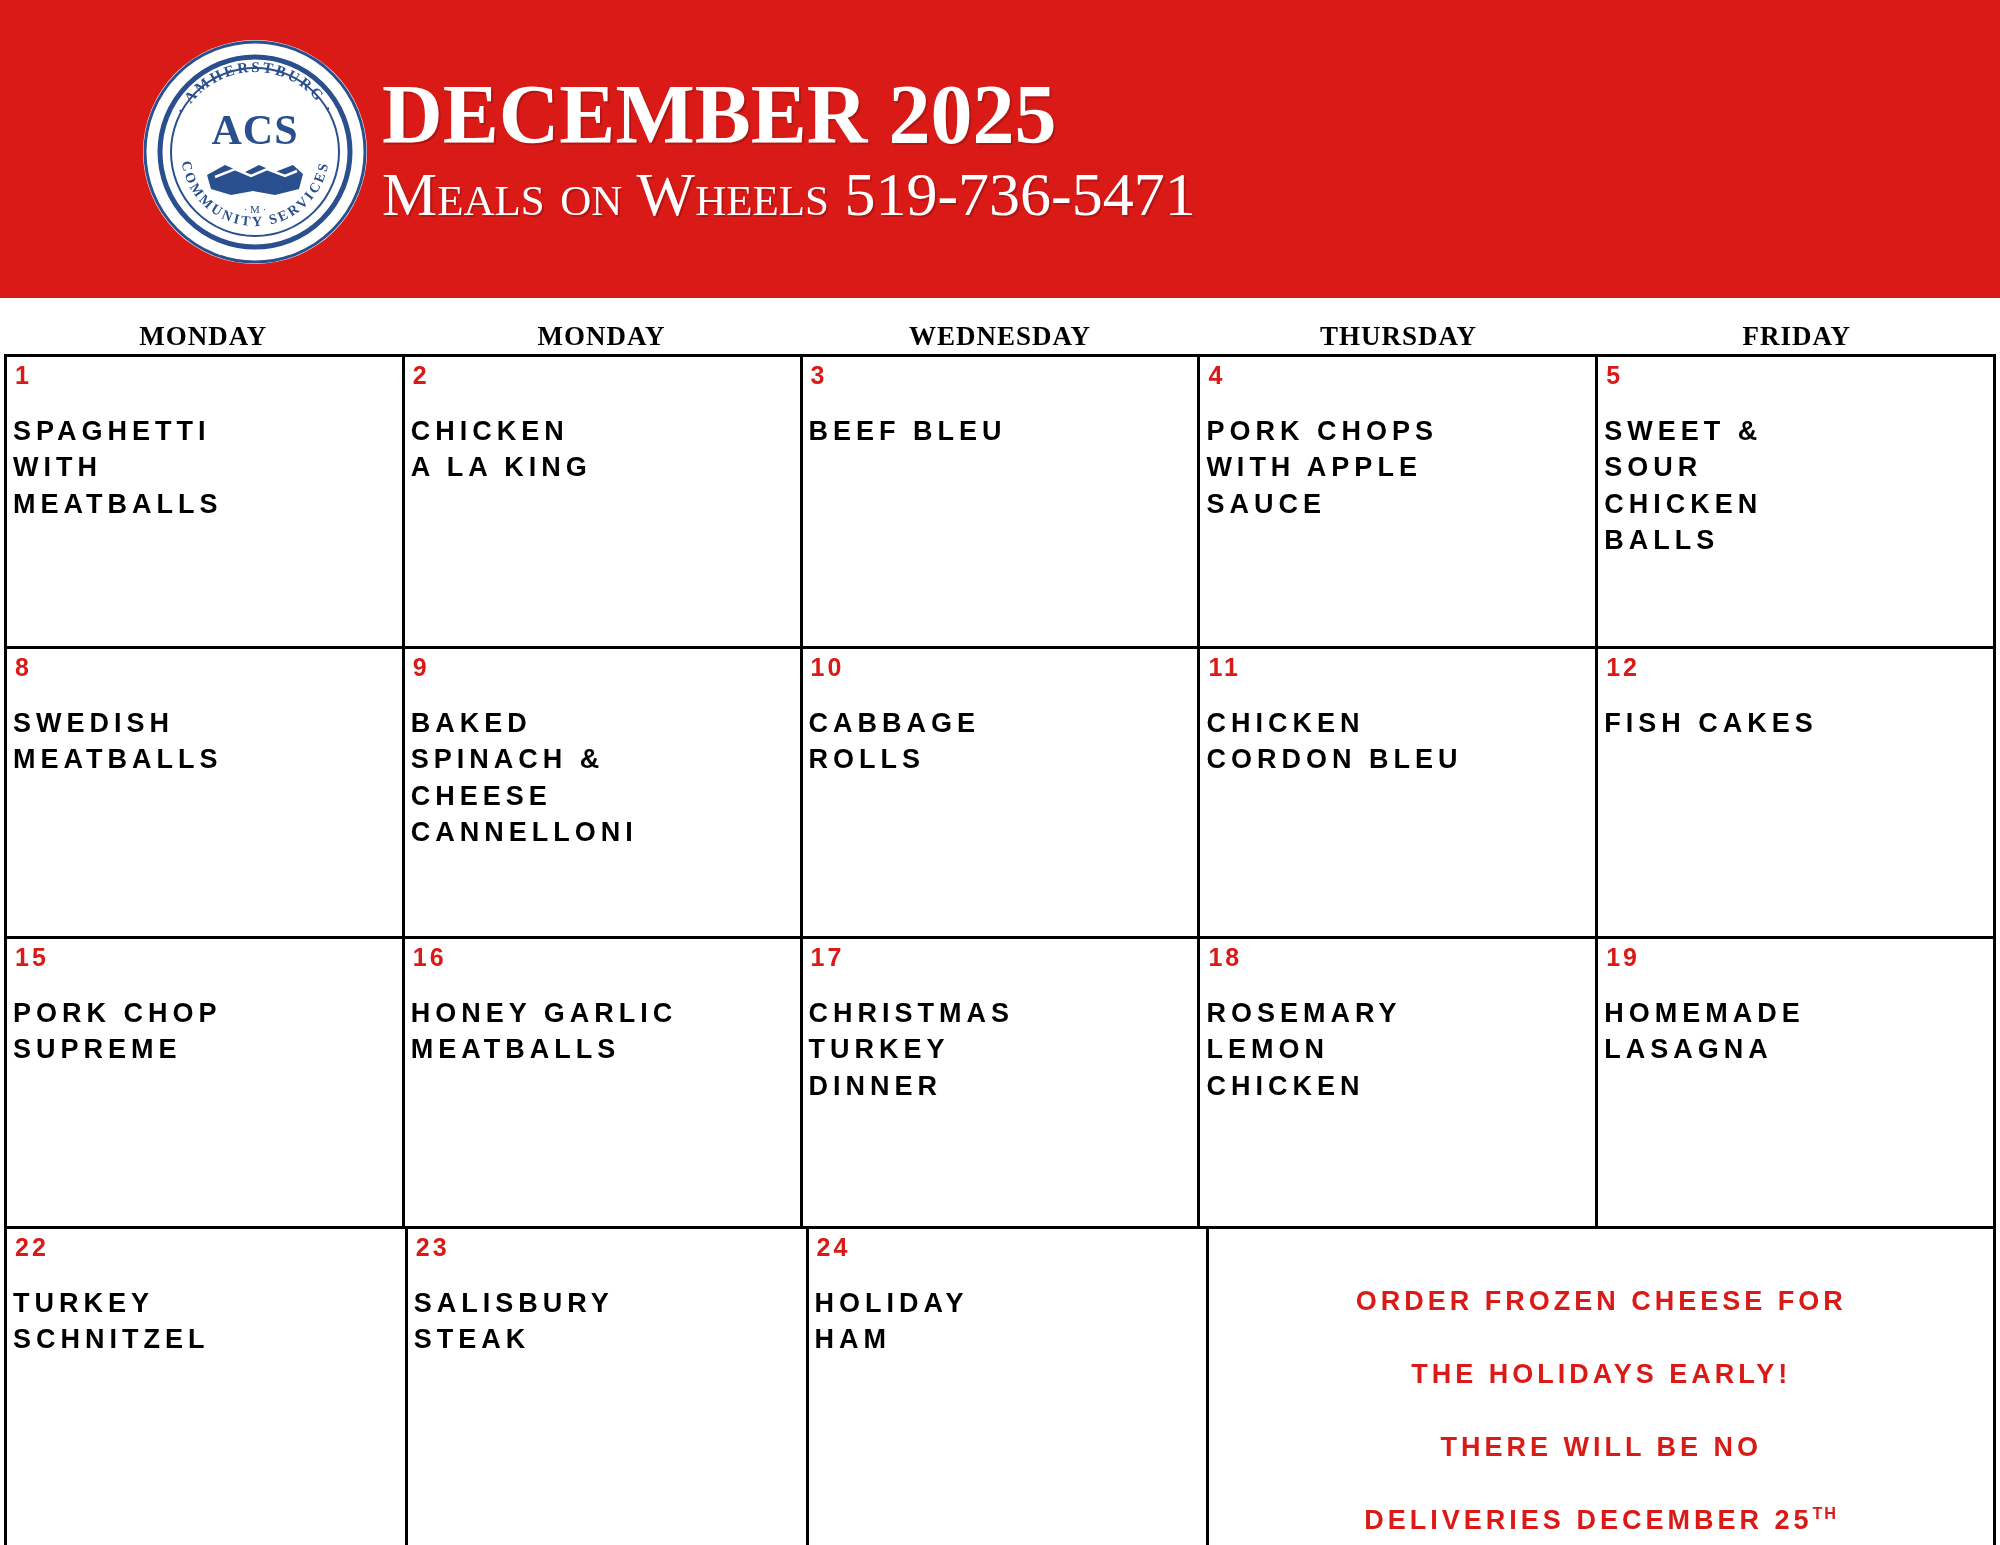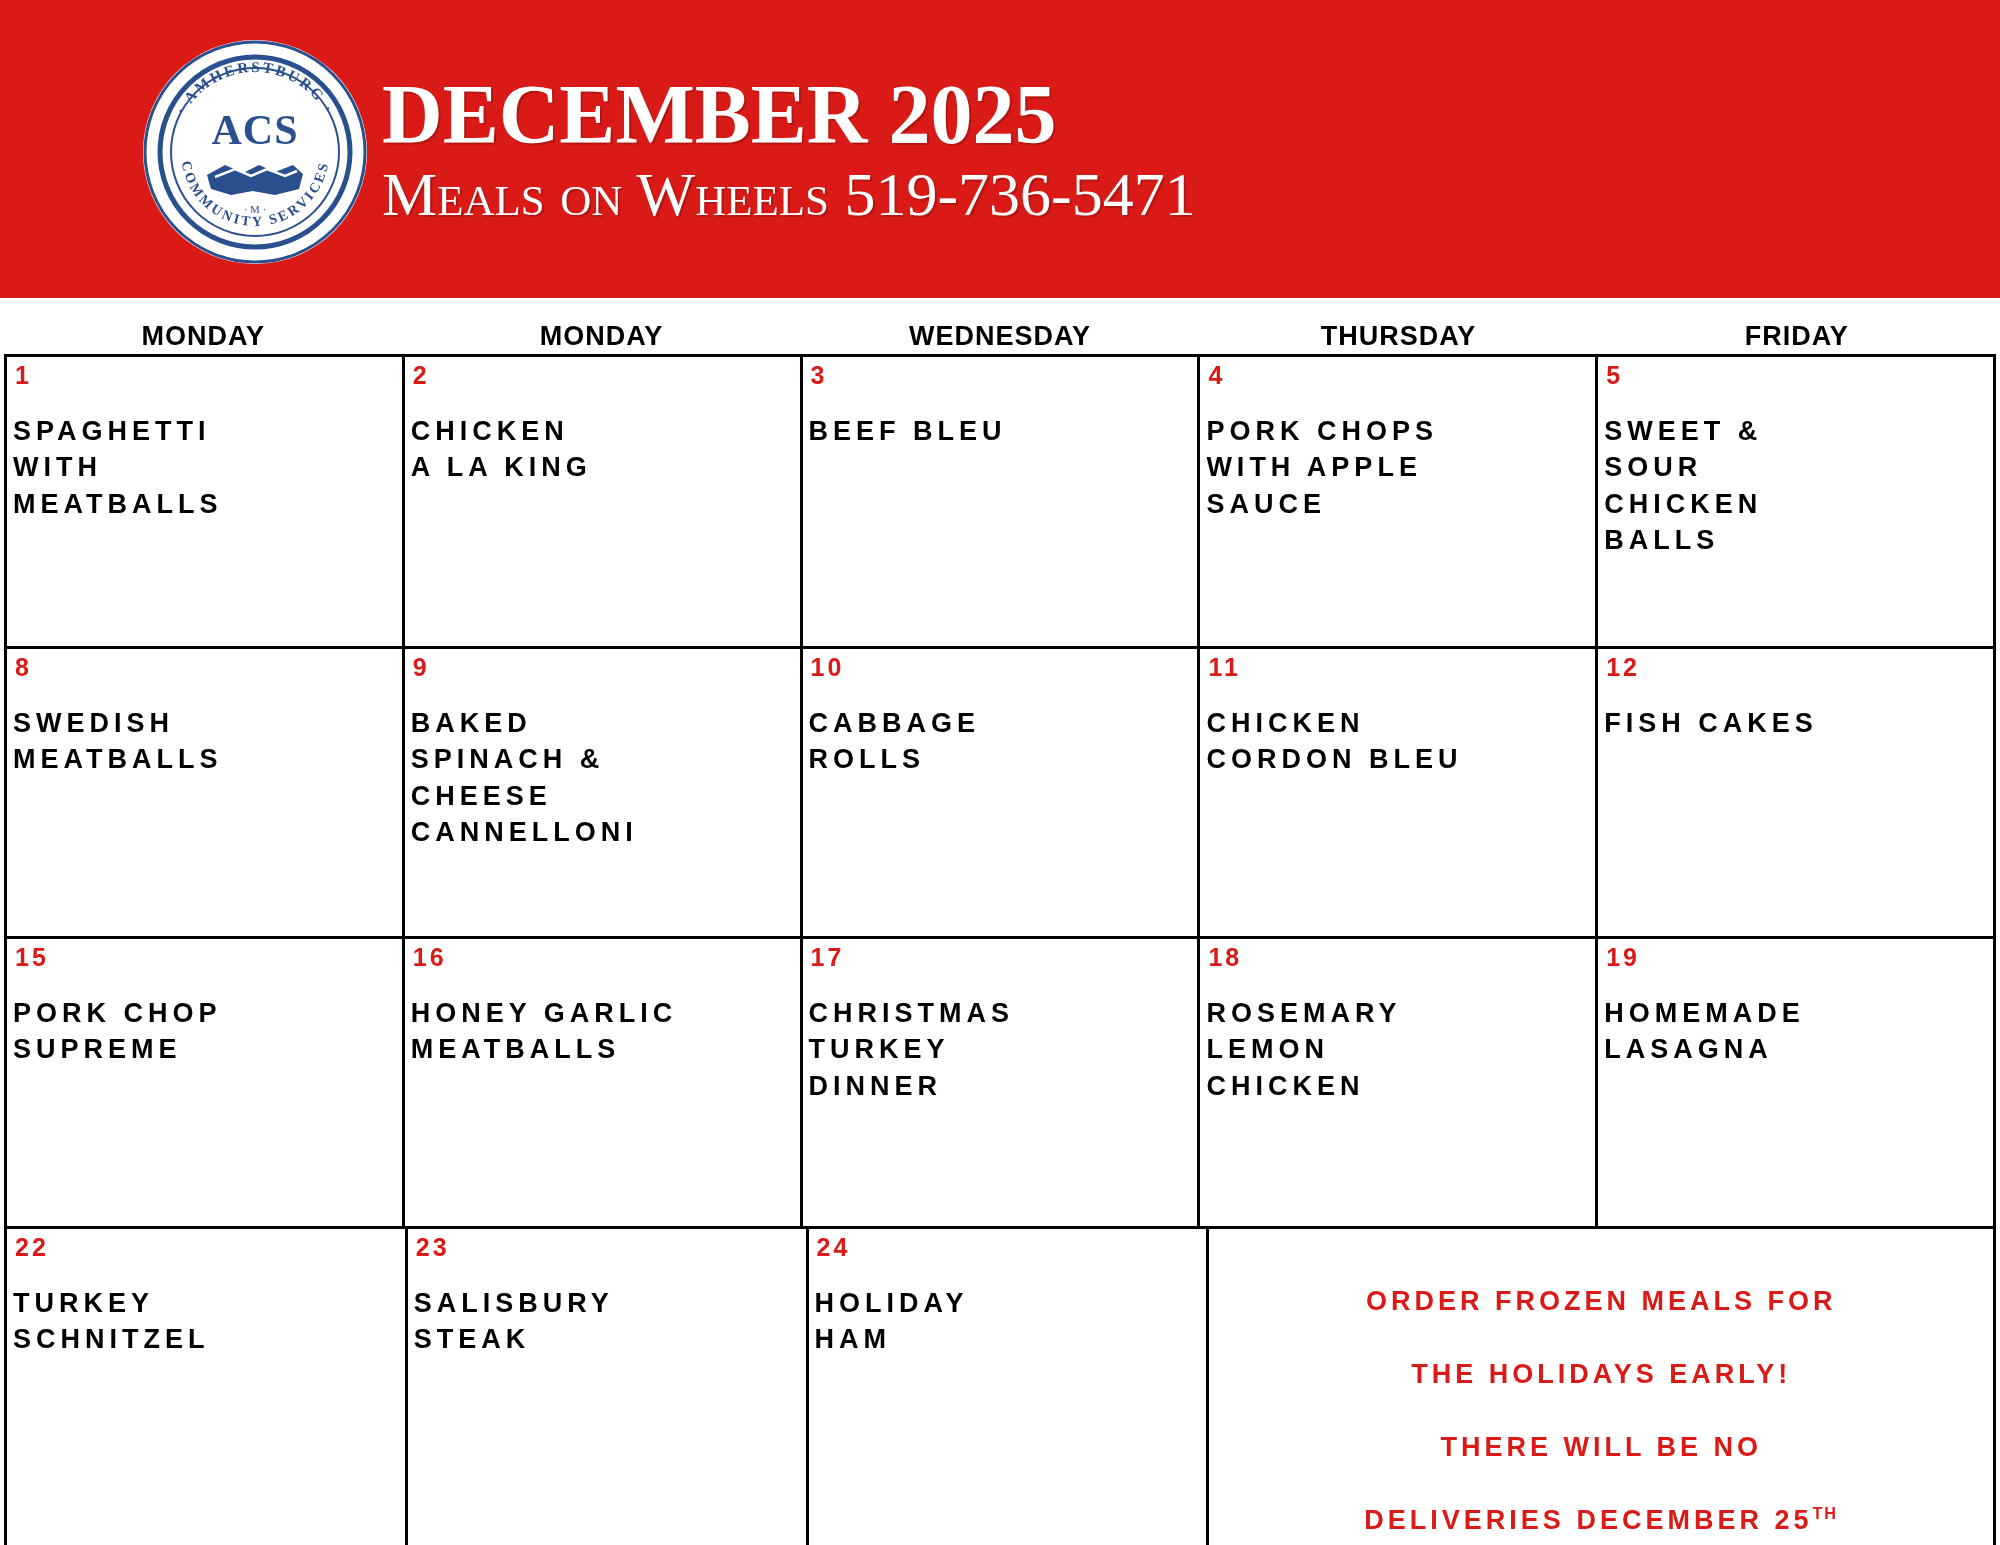--- a/index.html
+++ b/index.html
@@ -59,21 +59,21 @@
     display: flex;
     width: 1992px;
     margin: 0 auto;
     box-sizing: border-box;
     height: 56px;
     align-items: center;
   }
   .dow {
     flex: 1 1 0;
     text-align: center;
-    font-family: Liberation Sans, sans-serif;
+    font-family: Liberation Serif, serif;
     font-size: 27px;
     font-weight: bold;
     letter-spacing: 1px;
     color: #000;
     margin-top: 20px;
   }
 
   
   .calendar {
     width: 1992px;
@@ -286,21 +286,21 @@
       <div class="meal">SALISBURY
 STEAK</div>
     </div>
     <div class="cell">
       <div class="daynum">24</div>
       <div class="meal">HOLIDAY
 HAM</div>
     </div>
     <div class="cell notice">
       <div class="notice-text">
-        <span>ORDER FROZEN MEALS FOR</span><br>
+        <span>ORDER FROZEN CHEESE FOR</span><br>
         <span>THE HOLIDAYS EARLY!</span><br>
         <span>THERE WILL BE </span><span class="u">NO</span><br>
         <span>DELIVERIES DECEMBER 25</span><sup>TH</sup><br>
         
       </div>
     </div>
   </div>
 
 </div>
 

